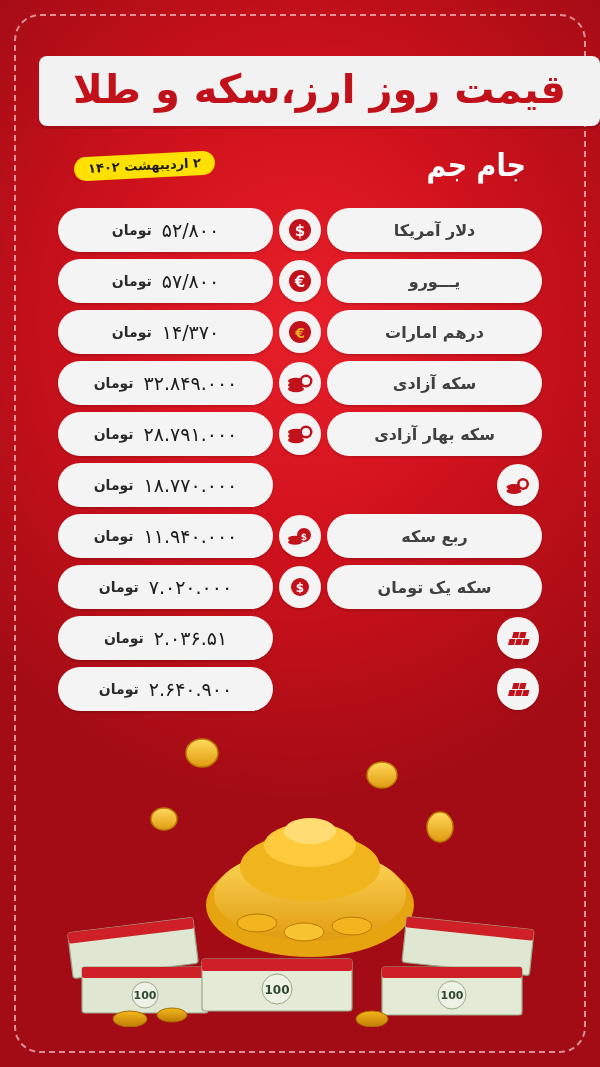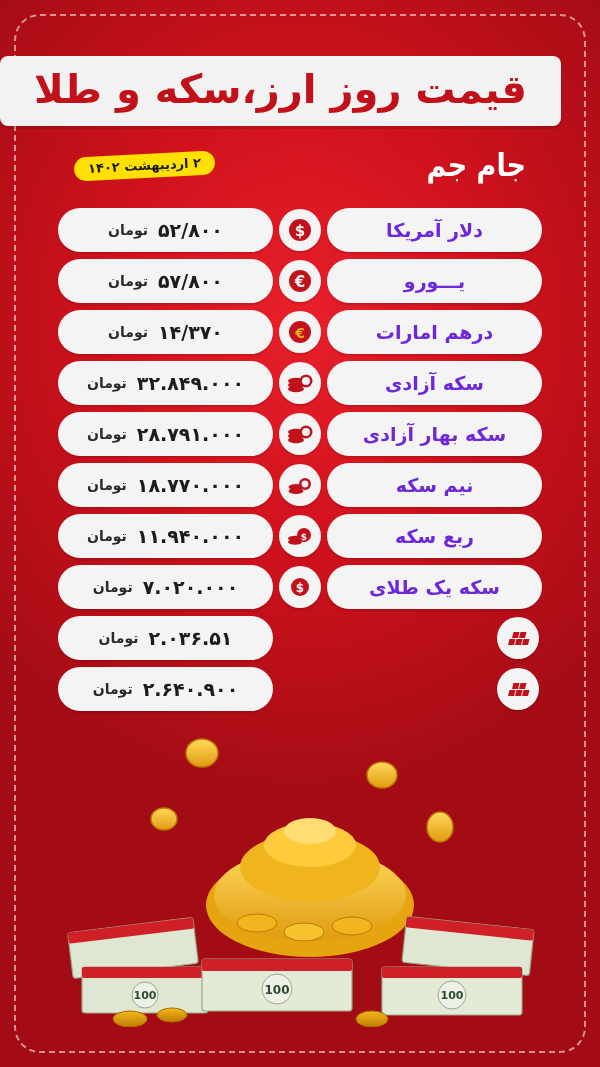--- a/index.html
+++ b/index.html
@@ -30,21 +30,21 @@
     border-radius: 26px;
     pointer-events: none;
   }
 
   
   .header {
     position: absolute;
     top: 56px;
     left: 0;
     right: 0;
-    text-align: left;
+    text-align: right;
   }
   .title-plate {
     display: inline-block;
     background: #f2f2f2;
     color: #c1121b;
     font-size: 40px;
     font-weight: bold;
     letter-spacing: 0px;
     padding: 10px 34px 14px 34px;
     border-radius: 8px;
@@ -107,37 +107,37 @@
     display: flex;
     align-items: center;
     box-shadow: 0 2px 2px rgba(0,0,0,0.13);
   }
   .pill-name {
     width: 195px;
     justify-content: center;
     padding: 0 10px;
   }
   .pill-name .label {
-    color: #6d28d9;
-    font-size: 19px;
+    color: #404040;
+    font-size: 16px;
     font-weight: bold;
     direction: rtl;
     white-space: nowrap;
   }
   .pill-value {
     width: 195px;
     justify-content: center;
     padding: 0 10px;
     gap: 10px;
     direction: rtl;
   }
   .pill-value .amount {
     color: #1c1c1c;
     font-size: 19px;
-    font-weight: bold;
+    font-weight: normal;
     letter-spacing: 0.4px;
     white-space: nowrap;
   }
   .pill-value .unit {
     color: #2a2a2a;
     font-size: 14px;
     font-weight: bold;
     white-space: nowrap;
   }
 
@@ -278,23 +278,20 @@
           </svg>
         </div>
       </div>
       <div class="pill pill-value">
         <span class="amount">۲۸.۷۹۱.۰۰۰</span>
         <span class="unit">تومان</span>
       </div>
     </div>
 
     <div class="row">
-      <div class="pill pill-name">
-        <span class="label">نیم سکه</span>
-      </div>
       <div class="icon-wrap">
         <div class="icon-circle">
           <svg width="28" height="26" viewBox="0 0 28 26">
             <ellipse cx="10" cy="19" rx="7.5" ry="3" fill="#c1121b"></ellipse>
             <ellipse cx="10" cy="15" rx="7.5" ry="3" fill="#c1121b"></ellipse>
             <circle cx="19" cy="12" r="6" fill="#c1121b"></circle>
             <circle cx="19" cy="12" r="3.4" fill="#f4f4f4"></circle>
           </svg>
         </div>
       </div>
@@ -319,21 +316,21 @@
         </div>
       </div>
       <div class="pill pill-value">
         <span class="amount">۱۱.۹۴۰.۰۰۰</span>
         <span class="unit">تومان</span>
       </div>
     </div>
 
     <div class="row">
       <div class="pill pill-name">
-        <span class="label">سکه یک طلای</span>
+        <span class="label">سکه یک تومان</span>
       </div>
       <div class="icon-wrap">
         <div class="icon-circle">
           <svg width="26" height="26" viewBox="0 0 26 26">
             <circle cx="13" cy="13" r="9" fill="#c1121b"></circle>
             <text x="13" y="18" text-anchor="middle" font-size="12" font-weight="bold" fill="#f4f4f4" font-family="DejaVu Sans, sans-serif">$</text>
           </svg>
         </div>
       </div>
       <div class="pill pill-value">

